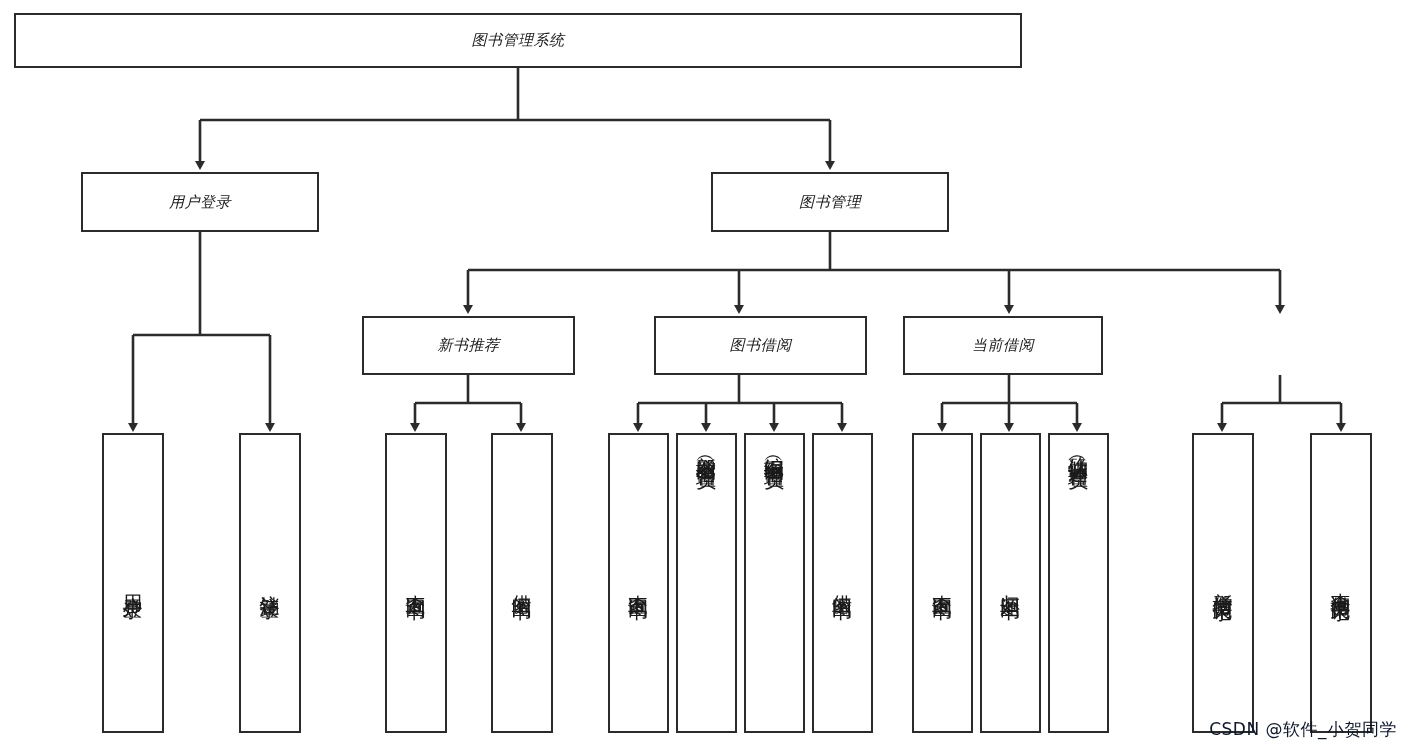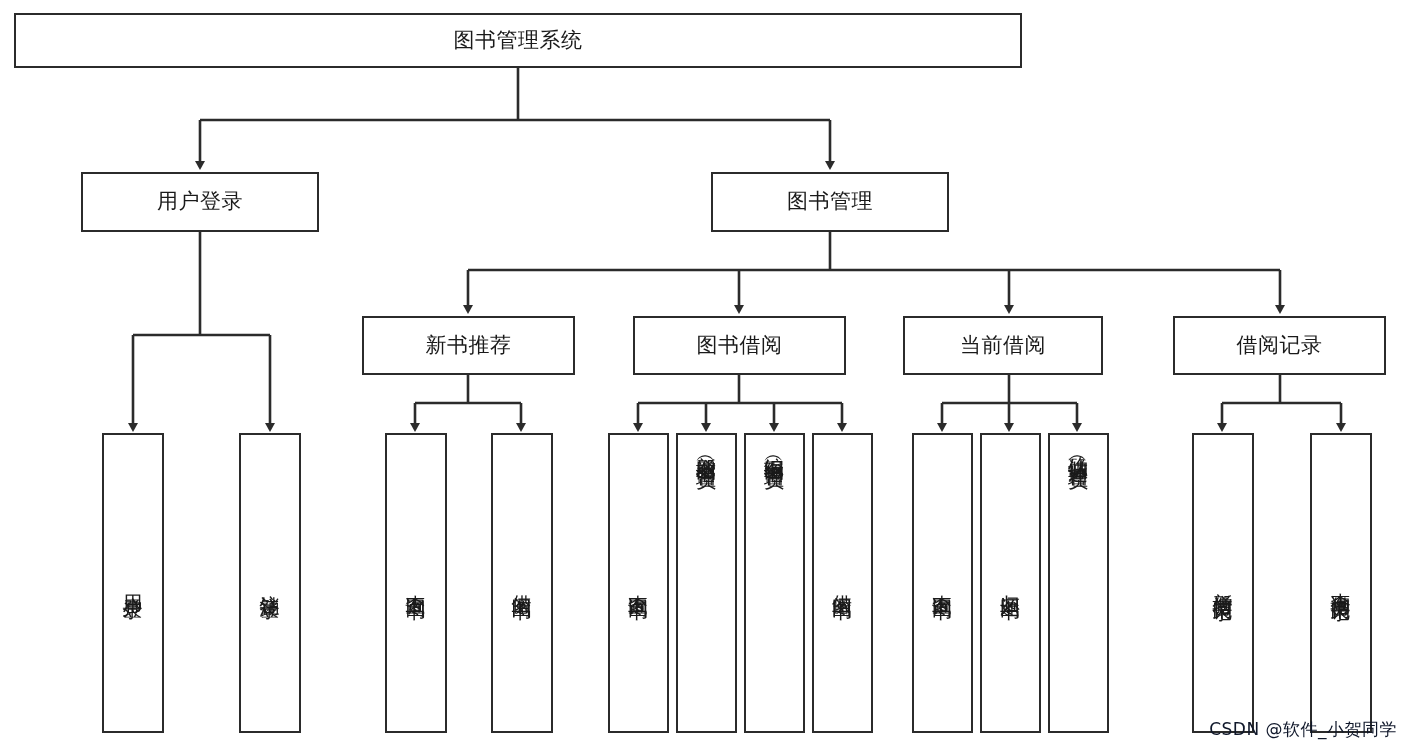--- a/index.html
+++ b/index.html
@@ -38,22 +38,23 @@
     color: #1a1a1a;
   }
   .node .label {
     text-align: center;
     line-height: 1.12;
     white-space: pre-line;
   }
   
   .node.horiz .label {
     writing-mode: horizontal-tb;
-    font-size: 21px;
+    font-size: 15px;
     letter-spacing: 0.5px;
+    font-style: italic;
   }
   
   .node.vert {
     align-items: flex-start;
     justify-content: center;
     padding-top: 6px;
   }
   .node.vert .label {
     writing-mode: vertical-rl;
     text-orientation: upright;
@@ -142,31 +143,28 @@
   </div>
 
   <div class="node horiz" style="left:362px; top:316px; width:213px; height:59px;">
     <span class="label">新书推荐</span>
   </div>
 
   <div class="node horiz" style="left:711px; top:172px; width:238px; height:60px;">
     <span class="label">图书管理</span>
   </div>
 
-  <div class="node horiz" style="left:633px; top:316px; width:213px; height:59px;">
+  <div class="node horiz" style="left:654px; top:316px; width:213px; height:59px;">
     <span class="label">图书借阅</span>
   </div>
 
   <div class="node horiz" style="left:903px; top:316px; width:200px; height:59px;">
     <span class="label">当前借阅</span>
   </div>
 
-  <div class="node horiz" style="left:1173px; top:316px; width:213px; height:59px;">
-    <span class="label">借阅记录</span>
-  </div>
 
   <div class="node vert centered" style="left:102px; top:433px; width:62px; height:300px;">
     <span class="label">用户登录</span>
   </div>
 
   <div class="node vert centered" style="left:239px; top:433px; width:62px; height:300px;">
     <span class="label">注销登录</span>
   </div>
 
   <div class="node vert centered" style="left:385px; top:433px; width:62px; height:300px;">

